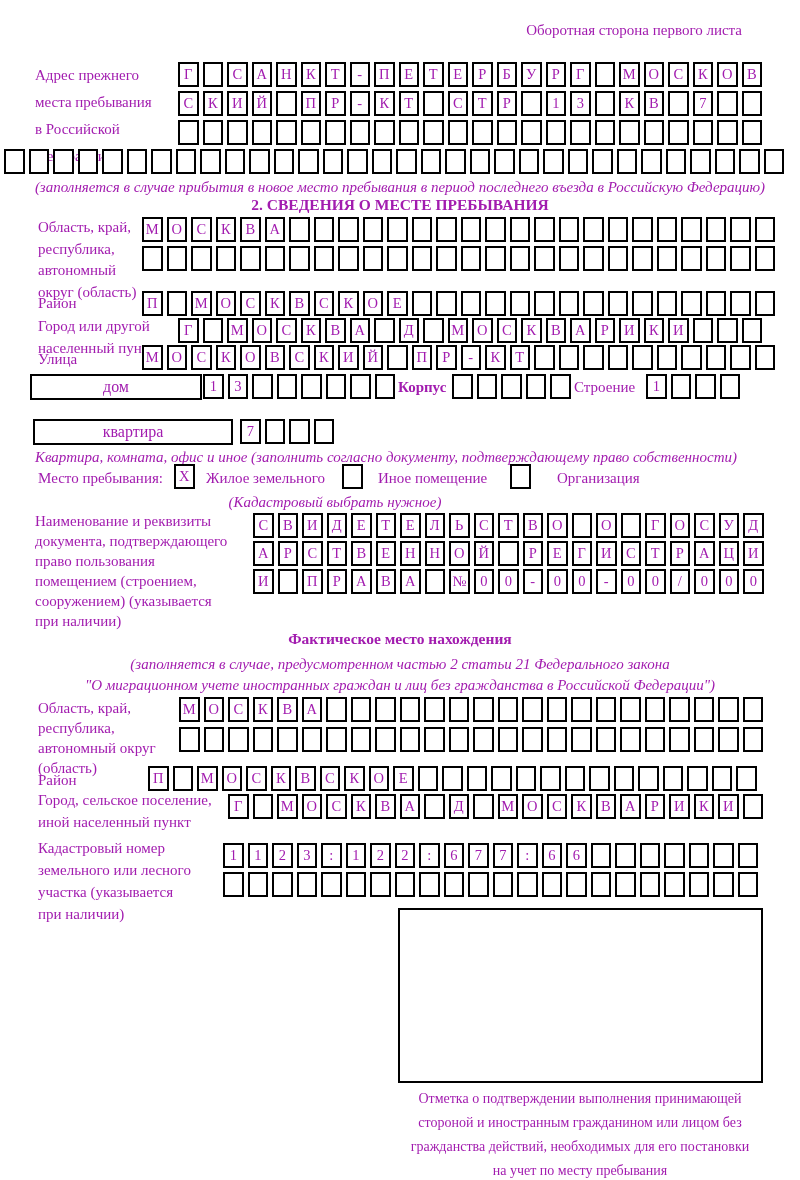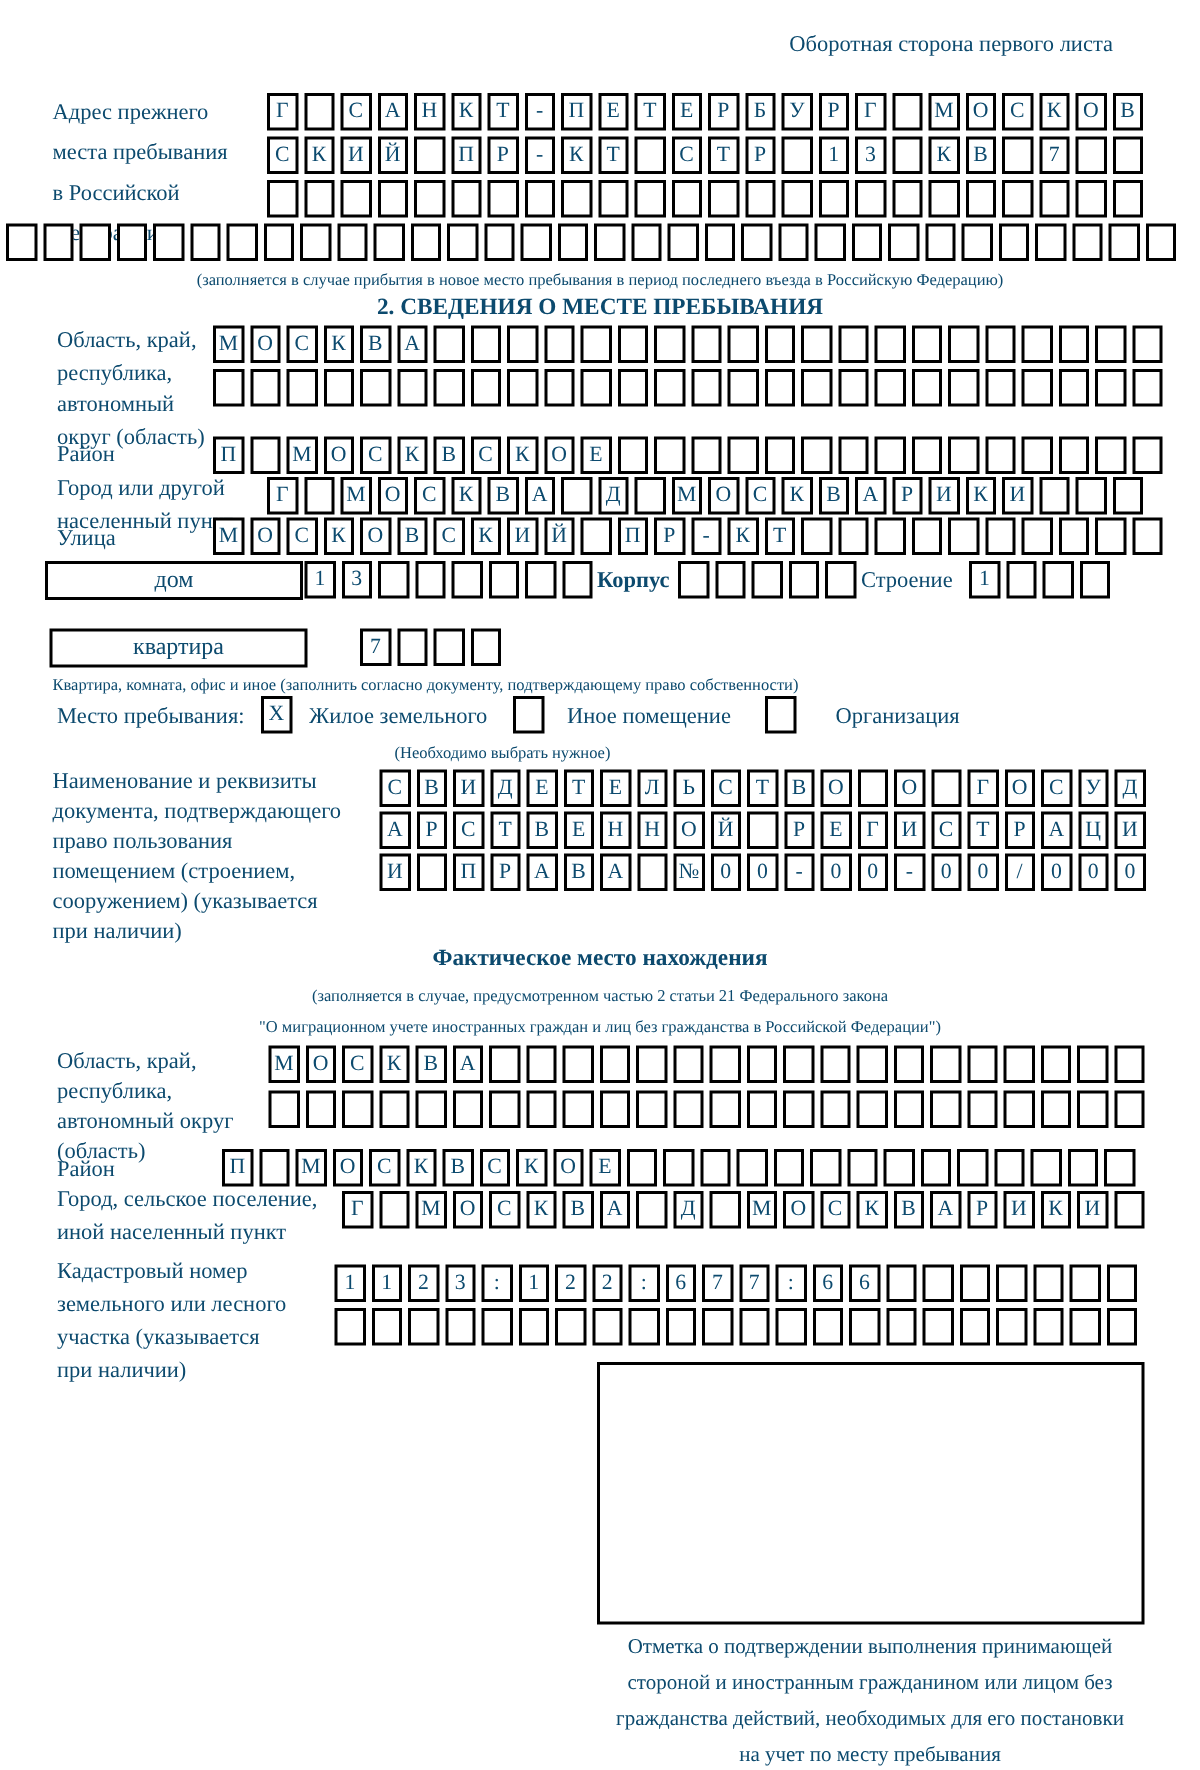--- a/index.html
+++ b/index.html
@@ -1,21 +1,21 @@
 <!DOCTYPE html>
 <html><head>
 <meta charset="utf-8">
 <style>
   html,body{margin:0;padding:0;background:#fff;}
-  .page{position:relative;width:800px;height:1180px;background:#fff;color:#0c4a6e;
+  .page{position:relative;width:800px;height:1180px;background:#fff;color:#a21caf;
         font-family:"Liberation Serif", serif;overflow:hidden;}
   .abs{position:absolute;}
   .label{font-size:15px;line-height:21.5px;}
   .pre{white-space:pre-line;}
-  .small{font-size:11px;line-height:20px;}
+  .small{font-size:15px;line-height:20px;font-style:italic;}
   .title{font-weight:bold;font-size:15.5px;text-align:center;width:800px;left:0;}
   .center{text-align:center;}
   .row{display:flex;gap:4px;}
   .cell{box-sizing:border-box;flex:0 0 20.5px;width:20.5px;height:25px;border:2px solid #000;
         display:flex;align-items:center;justify-content:center;font-size:14.5px;background:#fff;}
   .widebox{box-sizing:border-box;border:2px solid #000;height:26px;display:flex;
         align-items:center;justify-content:center;font-size:16px;background:#fff;}
   .bigbox{box-sizing:border-box;border:2px solid #000;background:#fff;}
 </style>
 </head>
@@ -315,37 +315,37 @@
       <span class="cell"></span>
     </div>
   <div class="abs label" style="left:574px;top:377px;">Строение</div>
   <div class="abs row" style="left:646px;top:374px;">
       <span class="cell">1</span>
       <span class="cell"></span>
       <span class="cell"></span>
       <span class="cell"></span>
     </div>
 
-  <div class="abs widebox" style="left:33px;top:419px;width:172px;">квартира</div>
+  <div class="abs widebox" style="left:33px;top:419px;width:200px;">квартира</div>
   <div class="abs row" style="left:240px;top:419px;">
       <span class="cell">7</span>
       <span class="cell"></span>
       <span class="cell"></span>
       <span class="cell"></span>
     </div>
   <div class="abs small" style="left:35px;top:447px;">Квартира, комната, офис и иное (заполнить согласно документу, подтверждающему право собственности)</div>
 
   <div class="abs label" style="left:38px;top:468px;">Место пребывания:</div>
   <div class="abs cell" style="left:174px;top:464px;">X</div>
   <div class="abs label" style="left:206px;top:468px;">Жилое земельного</div>
   <div class="abs cell" style="left:342px;top:464px;"></div>
   <div class="abs label" style="left:378px;top:468px;">Иное помещение</div>
   <div class="abs cell" style="left:510px;top:464px;"></div>
   <div class="abs label" style="left:557px;top:468px;">Организация</div>
-  <div class="abs small center" style="left:170px;top:492px;width:330px;">(Необходимо выбрать нужное)</div>
+  <div class="abs small center" style="left:170px;top:492px;width:330px;">(Кадастровый выбрать нужное)</div>
 
   <div class="abs label pre" style="left:35px;top:511px;line-height:20px;">Наименование и реквизиты
 документа, подтверждающего
 право пользования
 помещением (строением,
 сооружением) (указывается
 при наличии)</div>
   <div class="abs row" style="left:253px;top:513px;">
       <span class="cell">С</span>
       <span class="cell">В</span>

